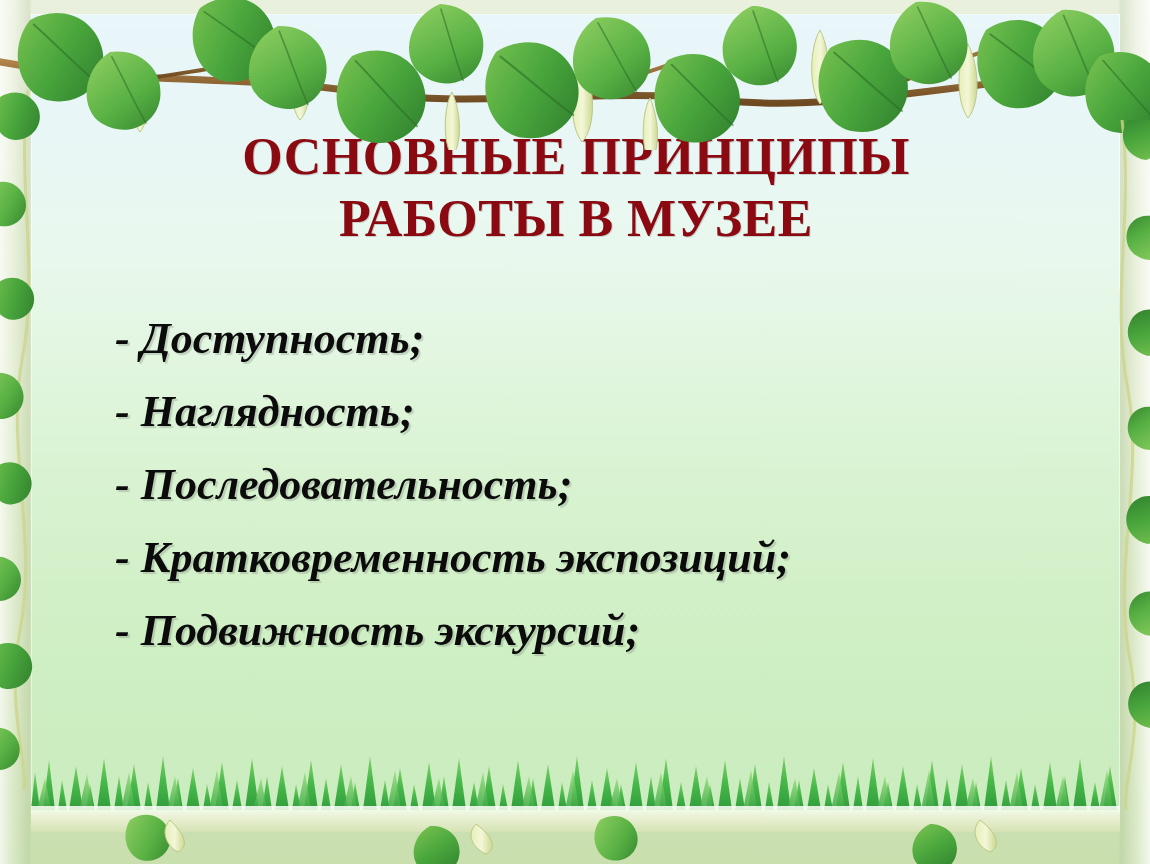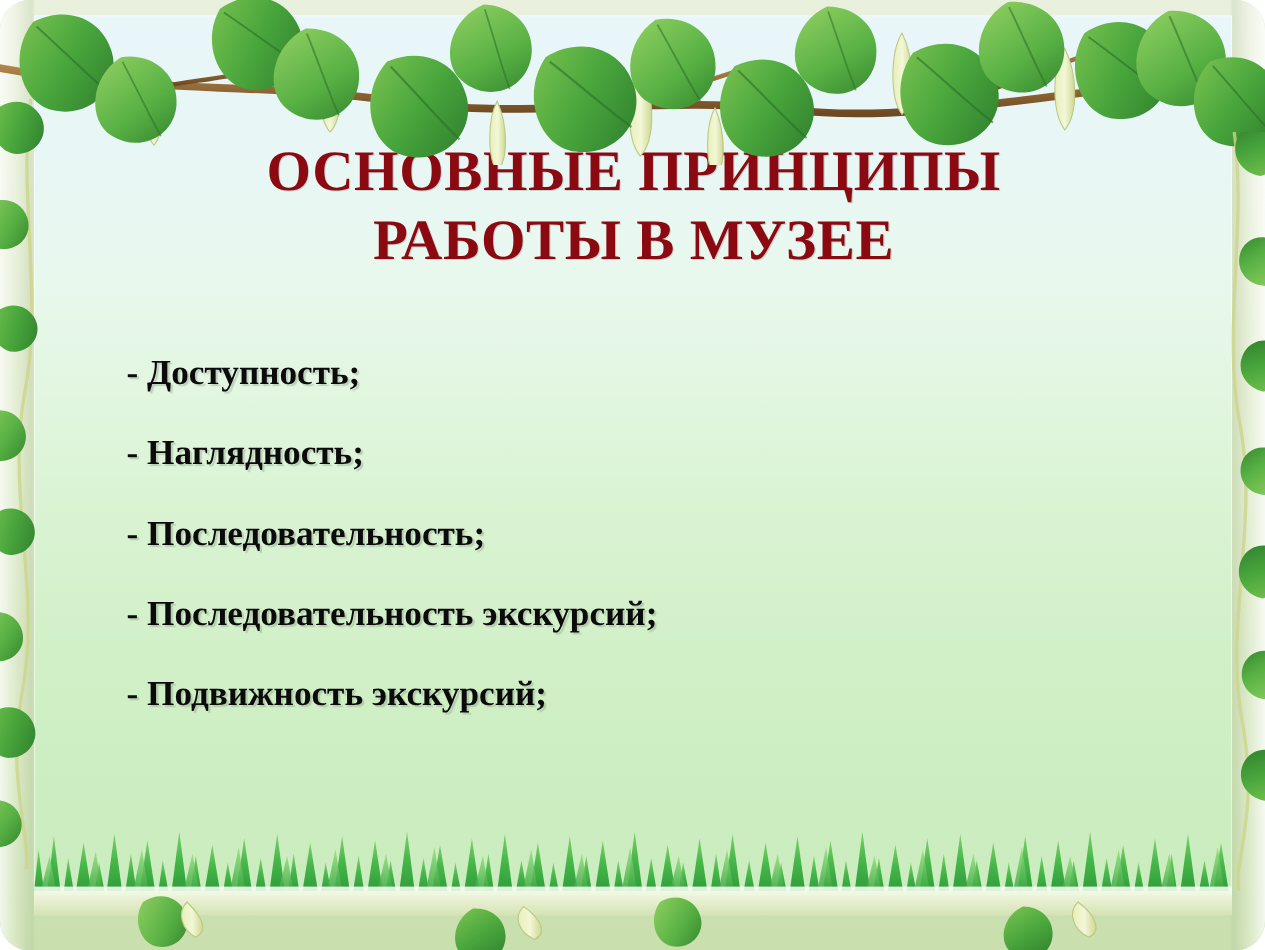--- a/index.html
+++ b/index.html
@@ -7,21 +7,20 @@
     padding: 0;
     background: #ffffff;
   }
   #slide {
     position: relative;
     width: 1150px;
     height: 864px;
     overflow: hidden;
     font-family: "Liberation Serif", "DejaVu Serif", serif;
     background: #cfe3b6;
-    border-radius: 27px;
   }
 
   
   .frame-outer {
     position: absolute;
     inset: 0;
     background:
       linear-gradient(180deg, #e9f0dd 0%, #dfeacb 35%, #d3e4bb 70%, #c9dfae 100%);
   }
   .frame-bevel {
@@ -103,21 +102,22 @@
   .list {
     position: absolute;
     left: 84px;
     top: 288px;
     width: 960px;
   }
   .list-item {
     display: block;
     color: #0b0b0b;
     font-weight: bold;
-    font-size: 32px;
+    font-style: italic;
+    font-size: 44px;
     line-height: 73px;
     white-space: nowrap;
     text-shadow: 2px 2px 1px rgba(110,120,110,0.30);
   }
 
   
   .leaves-top { position: absolute; left: 0; top: 0; width: 1150px; height: 150px; }
   .leaves-left { position: absolute; left: -6px; top: 90px; width: 70px; height: 700px; }
   .leaves-right { position: absolute; right: -6px; top: 120px; width: 70px; height: 690px; }
   .leaves-bottom { position: absolute; left: 0; bottom: -6px; width: 1150px; height: 80px; }
@@ -148,21 +148,21 @@
       <span class="list-item">
         <span>-</span>
         <span>Наглядность;</span>
       </span>
       <span class="list-item">
         <span>-</span>
         <span>Последовательность;</span>
       </span>
       <span class="list-item">
         <span>-</span>
-        <span>Последовательность экскурсий;</span>
+        <span>Кратковременность экспозиций;</span>
       </span>
       <span class="list-item">
         <span>-</span>
         <span>Подвижность экскурсий;</span>
       </span>
     </div>
 
     <div class="grass-band">
       <svg class="grass-svg" viewBox="0 0 1089 56" preserveAspectRatio="none">
         <defs>

